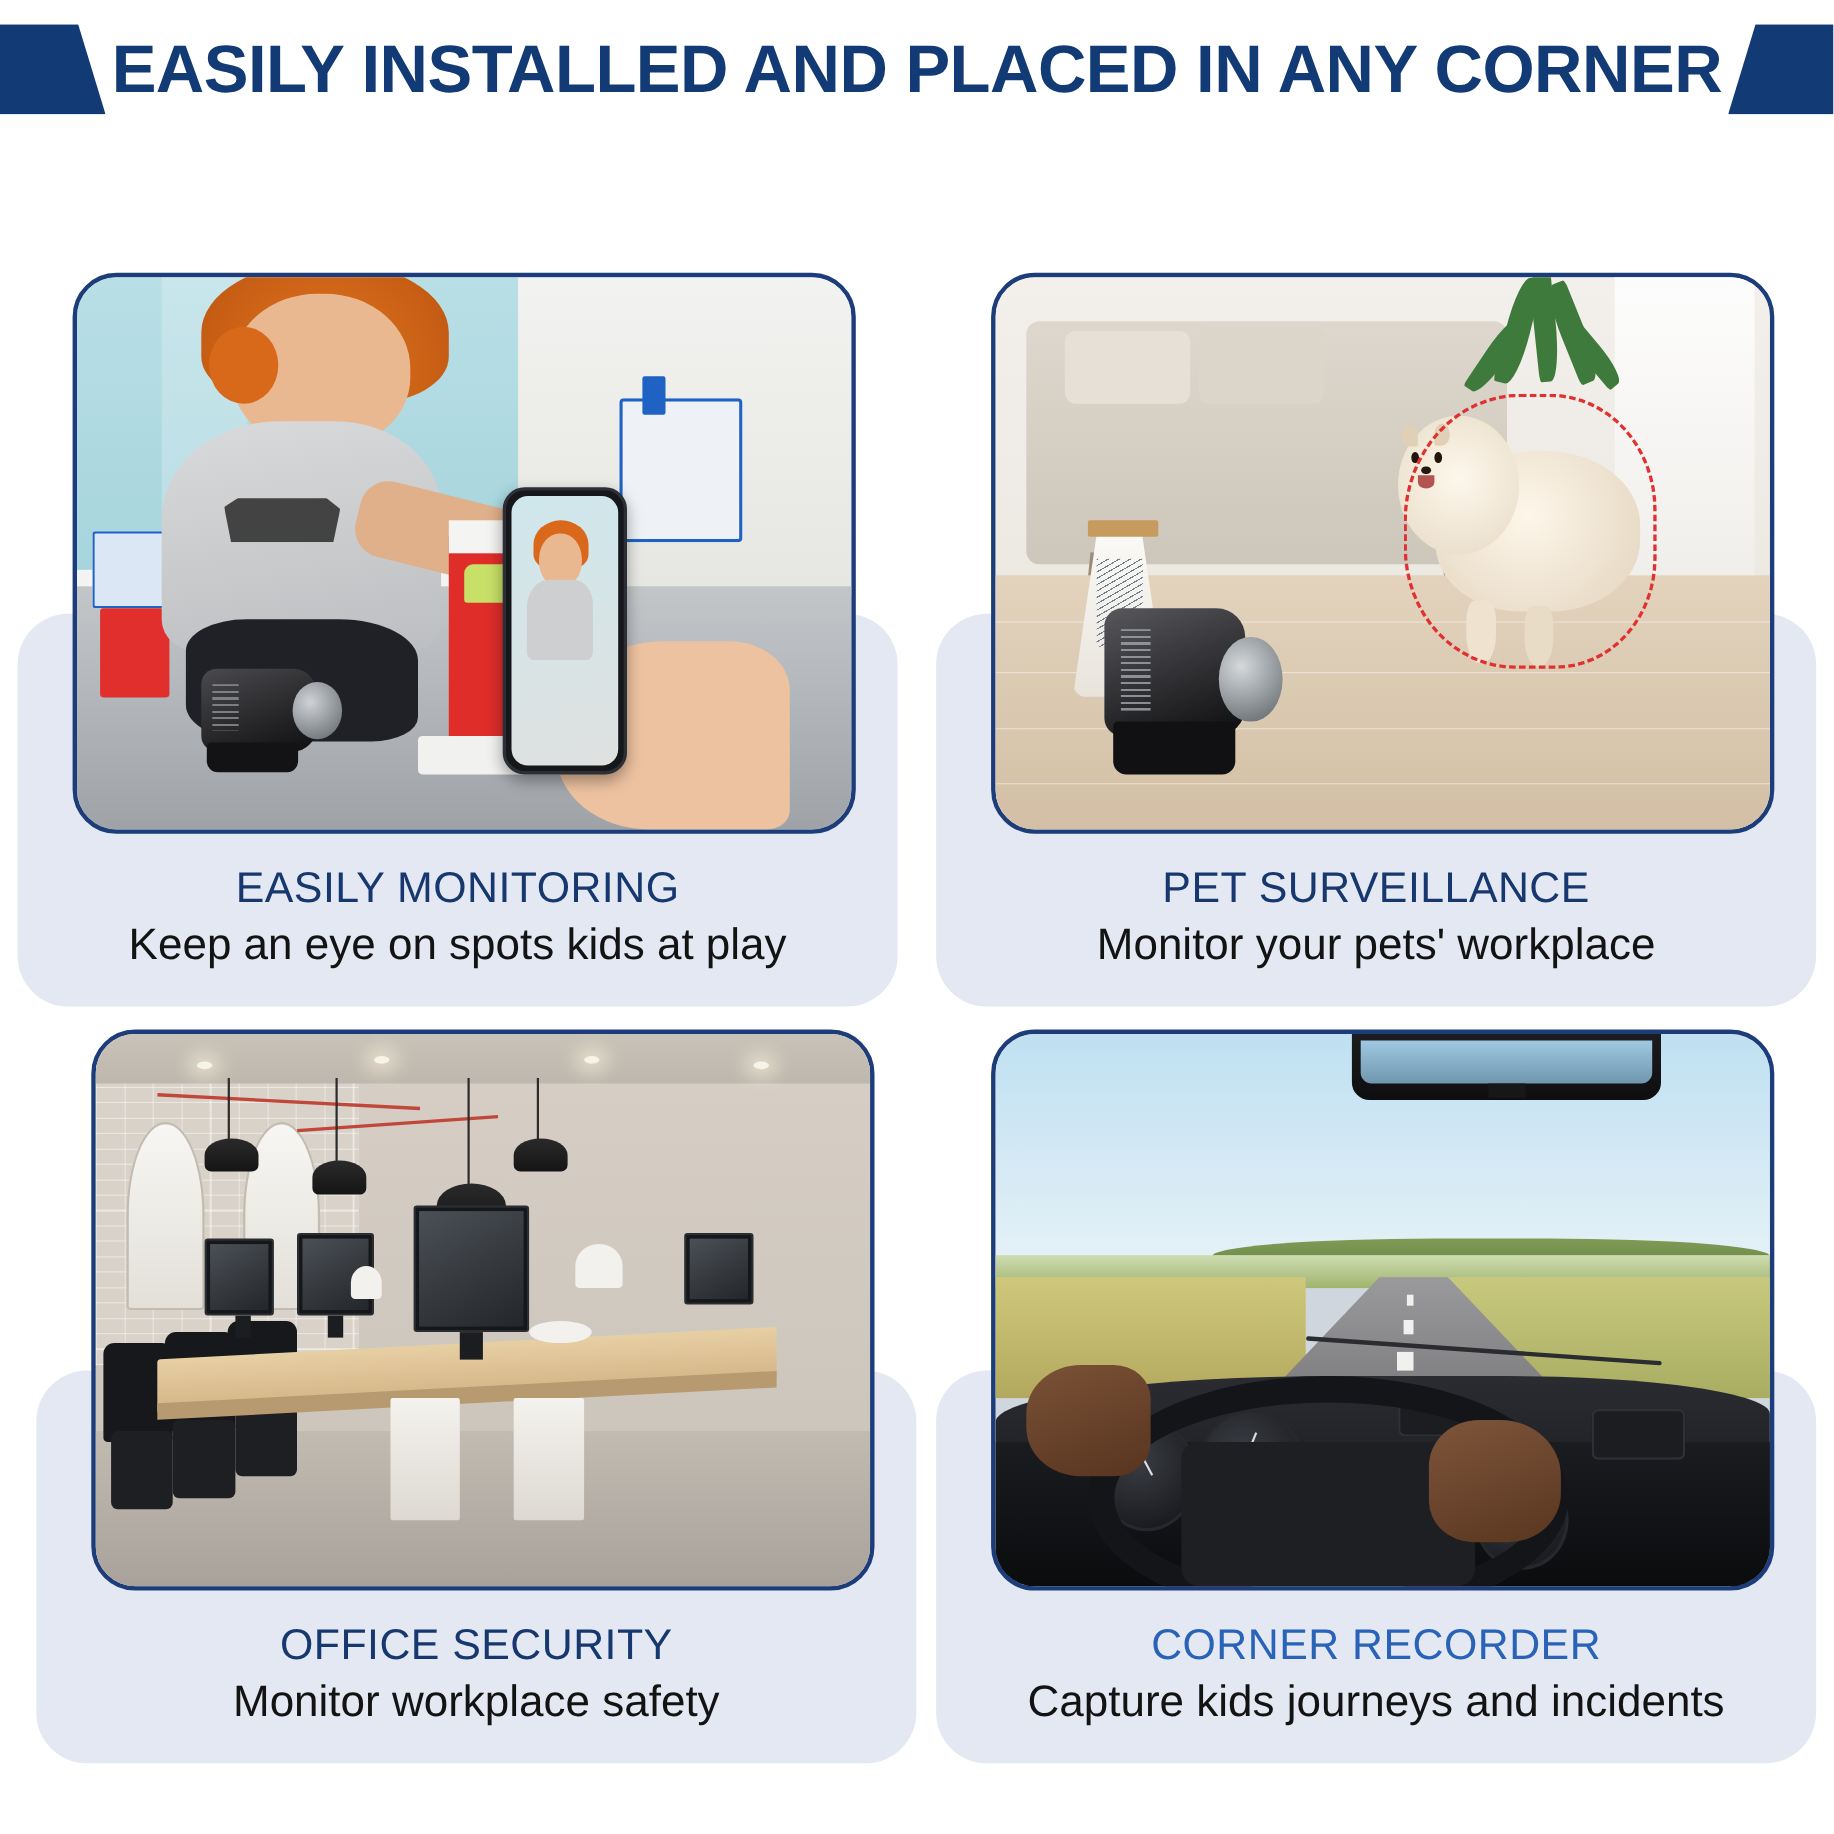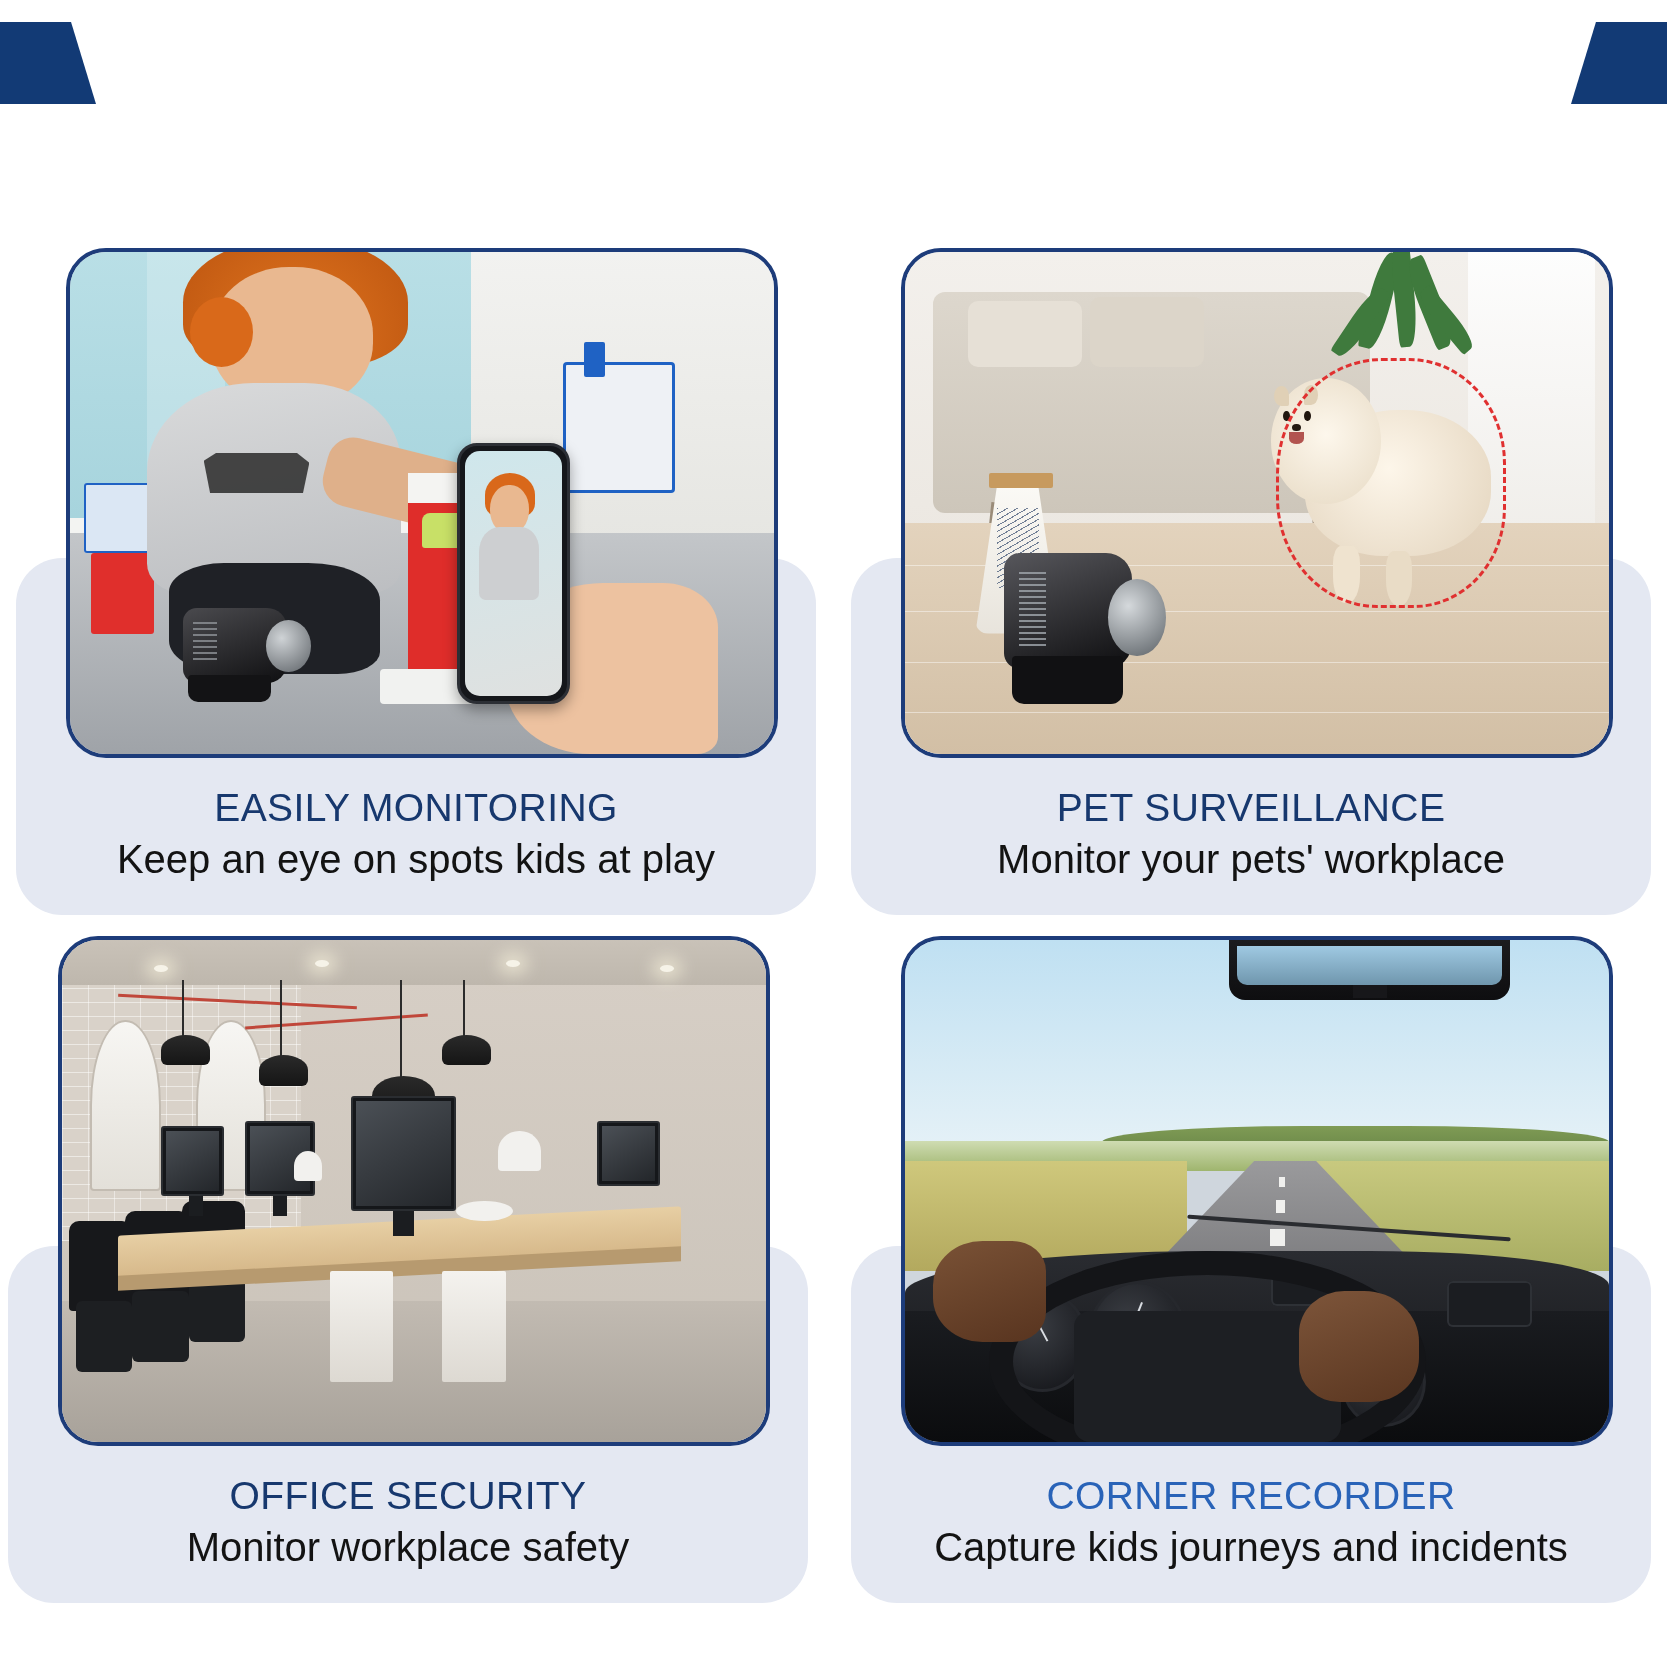--- a/index.html
+++ b/index.html
@@ -74,21 +74,21 @@
     height: 1400px;
   }
 
   .cell {
     position: absolute;
     width: 816px;
     height: 680px;
   }
   .cell.c0 { left: 8px;   top: 0px; }
   .cell.c1 { left: 843px; top: 0px; }
-  .cell.c2 { left: 0;   top: 688px; }
+  .cell.c2 { left: 25px;   top: 688px; }
   .cell.c3 { left: 843px; top: 688px; }
 
   
   .panel {
     position: absolute;
     left: 8px;
     top: 318px;
     width: 800px;
     height: 357px;
     background: #E4E8F2;
@@ -355,20 +355,21 @@
   .s4-wiper  { position:absolute; height:4px; background:#2a2c30; border-radius:2px; }
 </style>
 </head>
 <body>
 
 <div class="page">
 
   <div class="header">
     <div class="header-wedge left"></div>
     <div class="header-wedge right"></div>
+    <div class="header-title">EASILY INSTALLED AND PLACED IN ANY CORNER</div>
   </div>
 
 
   <div class="grid">
 
     <div class="cell c0">
       <div class="panel"></div>
       <div class="photo">
         <div class="scene">
           <div class="s1-wall-l"></div>

